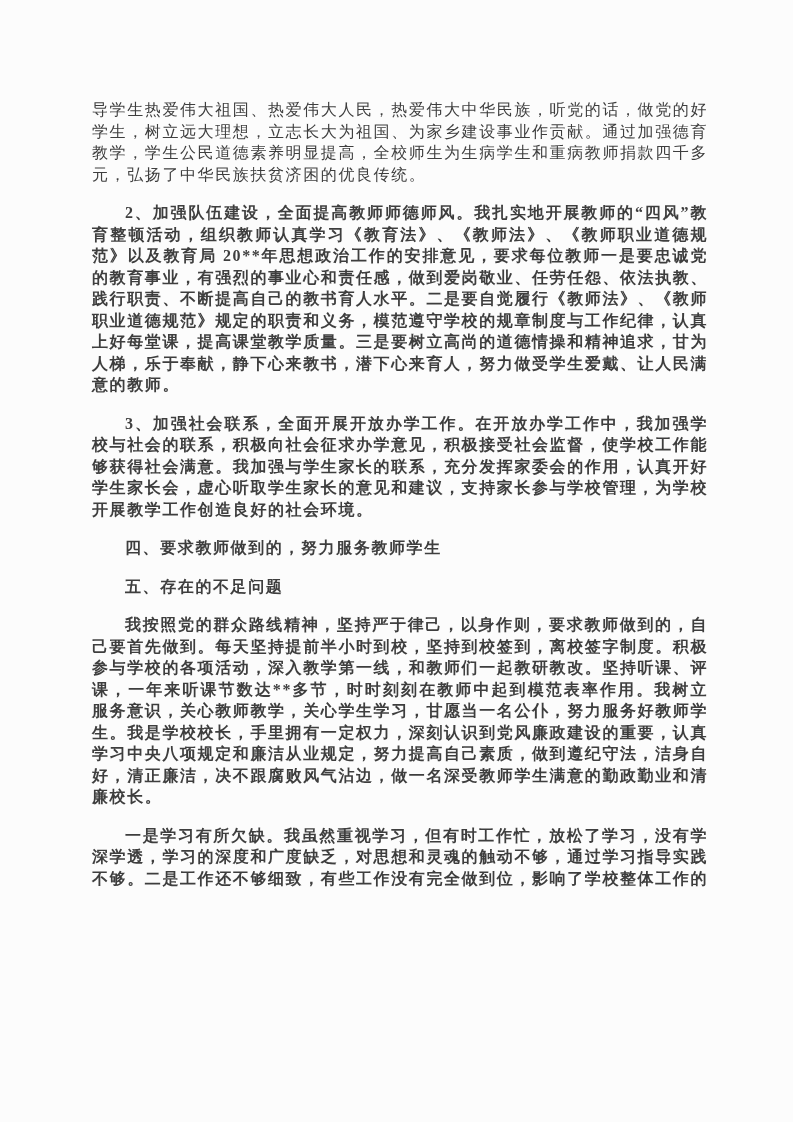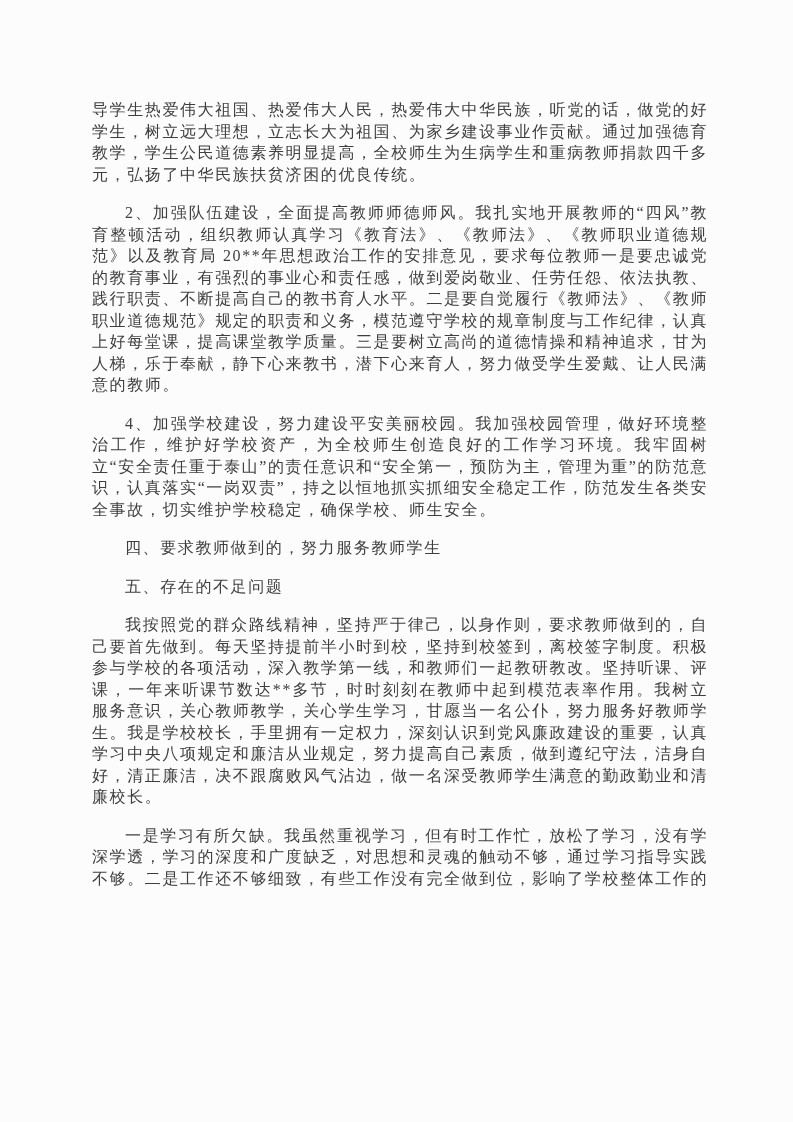--- a/index.html
+++ b/index.html
@@ -26,31 +26,32 @@
     letter-spacing: 1.6px;
     text-align: justify;
     text-justify: inter-character;
     word-break: break-all;
   }
   .content p {
     margin: 0 0 17px 0;
   }
   .content p.indent {
     text-indent: 33px;
+    font-weight: bold;
   }
   .content p:last-child {
     margin-bottom: 6px;
   }
 </style>
 </head>
 <body>
 
 <div class="page">
   <div class="content">
     <p>导学生热爱伟大祖国、热爱伟大人民，热爱伟大中华民族，听党的话，做党的好学生，树立远大理想，立志长大为祖国、为家乡建设事业作贡献。通过加强德育教学，学生公民道德素养明显提高，全校师生为生病学生和重病教师捐款四千多元，弘扬了中华民族扶贫济困的优良传统。</p>
     <p class="indent">2、加强队伍建设，全面提高教师师德师风。我扎实地开展教师的“四风”教育整顿活动，组织教师认真学习《教育法》、《教师法》、《教师职业道德规范》以及教育局 20**年思想政治工作的安排意见，要求每位教师一是要忠诚党的教育事业，有强烈的事业心和责任感，做到爱岗敬业、任劳任怨、依法执教、践行职责、不断提高自己的教书育人水平。二是要自觉履行《教师法》、《教师职业道德规范》规定的职责和义务，模范遵守学校的规章制度与工作纪律，认真上好每堂课，提高课堂教学质量。三是要树立高尚的道德情操和精神追求，甘为人梯，乐于奉献，静下心来教书，潜下心来育人，努力做受学生爱戴、让人民满意的教师。</p>
-    <p class="indent">4、加强学校建设，努力建设平安美丽校园。我加强校园管理，做好环境整治工作，维护好学校资产，为全校师生创造良好的工作学习环境。我牢固树立“安全责任重于泰山”的责任意识和“安全第一，预防为主，管理为重”的防范意识，认真落实“一岗双责”，持之以恒地抓实抓细安全稳定工作，防范发生各类安全事故，切实维护学校稳定，确保学校、师生安全。</p>
+    <p class="indent">3、加强社会联系，全面开展开放办学工作。在开放办学工作中，我加强学校与社会的联系，积极向社会征求办学意见，积极接受社会监督，使学校工作能够获得社会满意。我加强与学生家长的联系，充分发挥家委会的作用，认真开好学生家长会，虚心听取学生家长的意见和建议，支持家长参与学校管理，为学校开展教学工作创造良好的社会环境。</p>
     <p class="indent">四、要求教师做到的，努力服务教师学生</p>
     <p class="indent">五、存在的不足问题</p>
     <p class="indent">我按照党的群众路线精神，坚持严于律己，以身作则，要求教师做到的，自己要首先做到。每天坚持提前半小时到校，坚持到校签到，离校签字制度。积极参与学校的各项活动，深入教学第一线，和教师们一起教研教改。坚持听课、评课，一年来听课节数达**多节，时时刻刻在教师中起到模范表率作用。我树立服务意识，关心教师教学，关心学生学习，甘愿当一名公仆，努力服务好教师学生。我是学校校长，手里拥有一定权力，深刻认识到党风廉政建设的重要，认真学习中央八项规定和廉洁从业规定，努力提高自己素质，做到遵纪守法，洁身自好，清正廉洁，决不跟腐败风气沾边，做一名深受教师学生满意的勤政勤业和清廉校长。</p>
     <p class="indent">一是学习有所欠缺。我虽然重视学习，但有时工作忙，放松了学习，没有学深学透，学习的深度和广度缺乏，对思想和灵魂的触动不够，通过学习指导实践不够。二是工作还不够细致，有些工作没有完全做到位，影响了学校整体工作的</p>
   </div>
 </div>
 
 </body></html>

